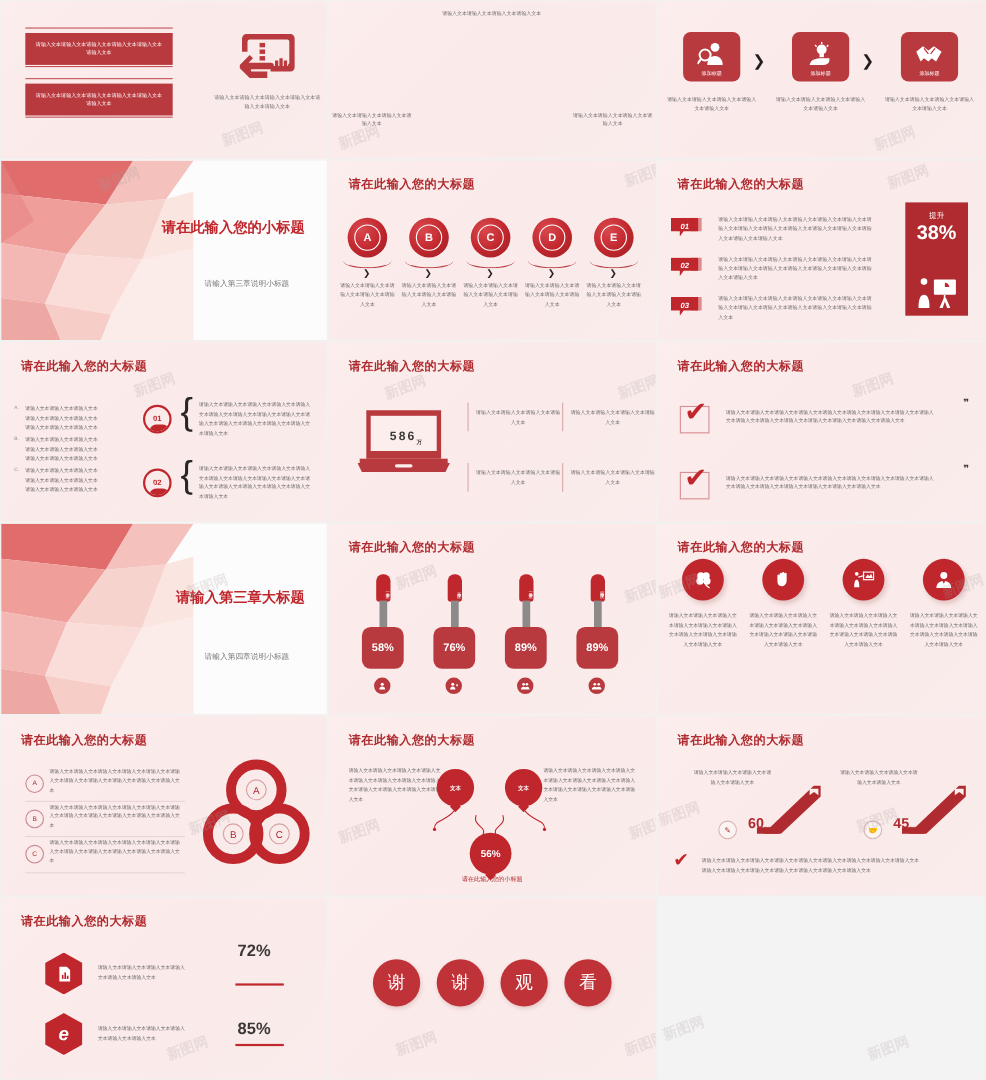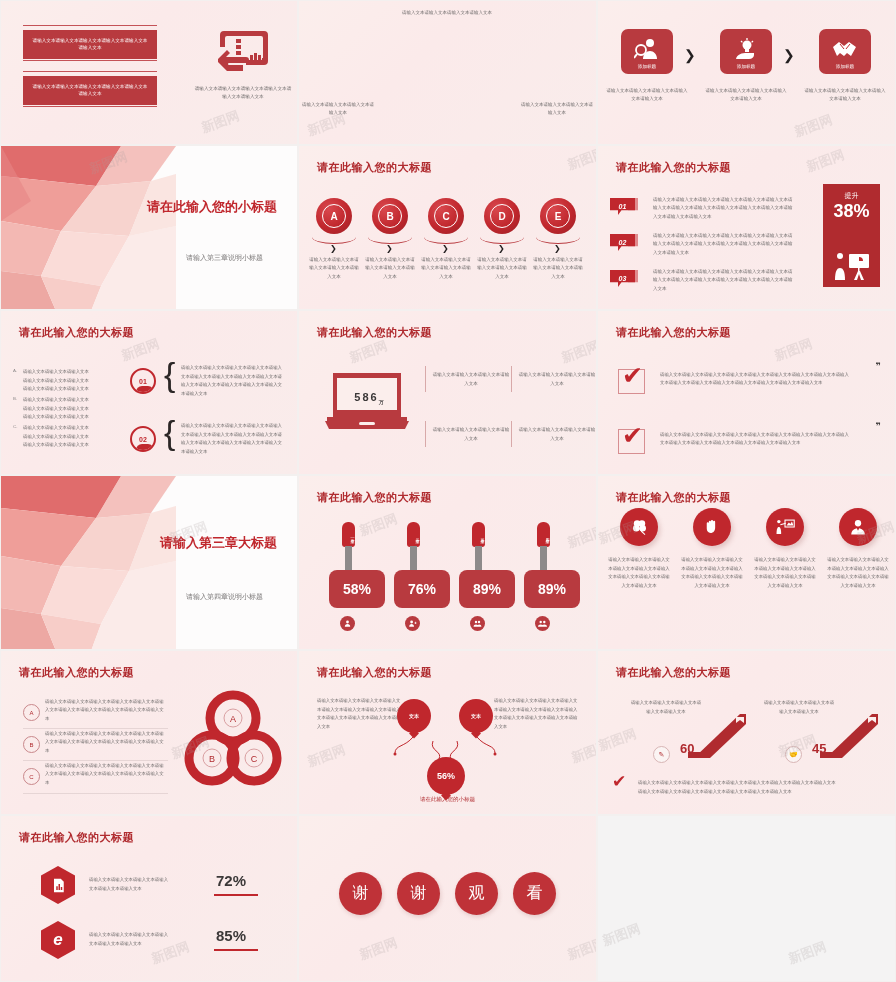--- a/index.html
+++ b/index.html
@@ -114,22 +114,22 @@
   .ck-box { position:absolute; width:27px; height:25px; border:1.6px solid #d78e91; }
   .ck { position:absolute; color:#c0272d; font-size:25px; font-weight:bold; line-height:1; }
   .ck-tx { position:absolute; width:190px; font-size:4.4px; line-height:1.9; color:#6d6a6a; }
   .quo { position:absolute; color:#3b3838; font-size:9px; font-weight:bold; }
 
   
   .th-cap { position:absolute; width:13px; height:25px; border-radius:6px 6px 3px 3px;
             background:#c0272d; color:#fff; font-size:4px; writing-mode:vertical-rl;
             text-align:center; padding-top:3px; letter-spacing:.5px; }
   .th-stem { position:absolute; width:7px; background:#8d8a8a; }
-  .th-body { position:absolute; width:56px; height:38px; border-radius:8px;
-             background:#b83a3f; color:#fff; font-size:14px; font-weight:bold;
+  .th-body { position:absolute; width:38px; height:38px; border-radius:8px;
+             background:#b83a3f; color:#fff; font-size:10px; font-weight:bold;
              display:flex; align-items:center; justify-content:center; }
   .th-ico { position:absolute; width:15px; height:15px; border-radius:50%;
             background:#b83a3f; display:flex; align-items:center; justify-content:center; }
 
   
   .cir { position:absolute; top:32px; width:38px; height:38px; border-radius:50%;
          background:#c0272d; box-shadow:2px 3px 5px rgba(150,80,80,.25);
          display:flex; align-items:center; justify-content:center; }
   .cir-cap { position:absolute; top:80px; width:64px; text-align:center;
              font-size:4.4px; line-height:1.95; color:#6d6a6a; }
@@ -642,21 +642,21 @@
       <path d="M4 1h9l4 4v14H4z"></path>
             <g fill="#c0272d">
               <rect x="7" y="11" width="2" height="5"></rect>
               <rect x="10" y="8" width="2" height="8"></rect>
               <rect x="13" y="12" width="2" height="4"></rect>
             </g>
     </g>
         </svg>
       </div>
   <div class="hex-tx" style="left:88px;top:60px">请输入文本请输入文本请输入文本请输入文本请输入文本请输入文本</div>
-  <div class="hex-pct" style="left:215px;top:56px">72%</div>
+  <div class="hex-pct" style="left:215px;top:40px">72%</div>
   <div class="hex-ul" style="left:213px;top:78px"></div>
 
   <div class="hex" style="left:40px;top:105px">
     <span style="font-size:17px;font-weight:bold;font-style:italic">e</span>
       </div>
   <div class="hex-tx" style="left:88px;top:115px">请输入文本请输入文本请输入文本请输入文本请输入文本请输入文本</div>
   <div class="hex-pct" style="left:215px;top:111px">85%</div>
   <div class="hex-ul" style="left:213px;top:133px"></div>
   <div class="wm" style="left:150px;top:128px">新图网</div>
 </div>

